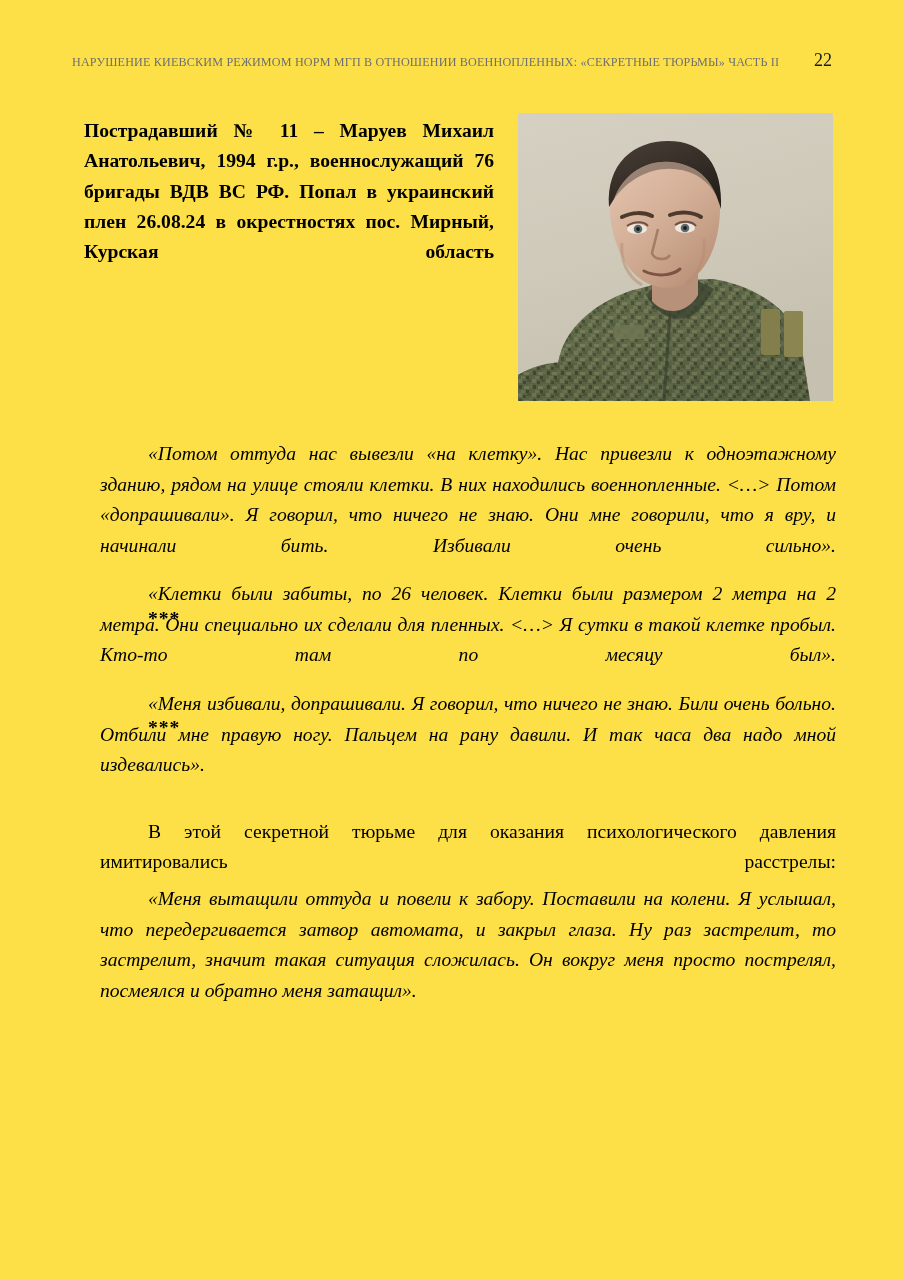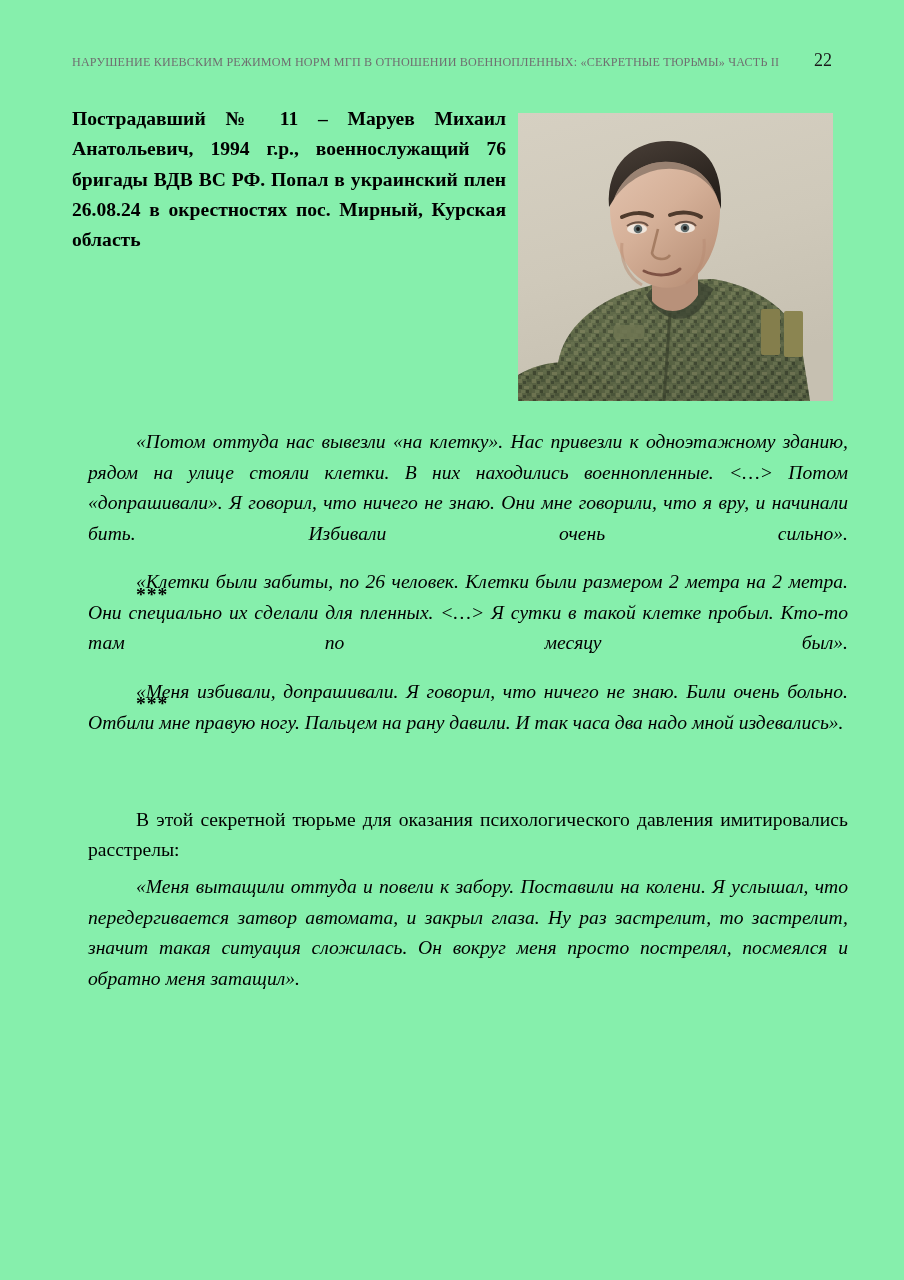--- a/index.html
+++ b/index.html
@@ -8,21 +8,21 @@
     background: #ffffff;
   }
   body {
     font-family: "Liberation Serif", "DejaVu Serif", serif;
     color: #000000;
   }
   #page {
     position: relative;
     width: 904px;
     height: 1280px;
-    background: #86efac;
+    background: #fde047;
     overflow: hidden;
   }
 
   
   .running-head {
     position: absolute;
     left: 72px;
     top: 50px;
     width: 760px;
     display: flex;
@@ -68,21 +68,21 @@
     top: 104px;
     width: 434px;
   }
   .full-width {
     position: absolute;
     left: 88px;
     width: 760px;
   }
 
   p {
-    margin: 0;
+    margin: 12px;
     text-align: justify;
     text-justify: inter-word;
   }
 
   .lead-bold {
     font-weight: bold;
     font-size: 19.6px;
     line-height: 30.3px;
     text-align: justify;
   }

